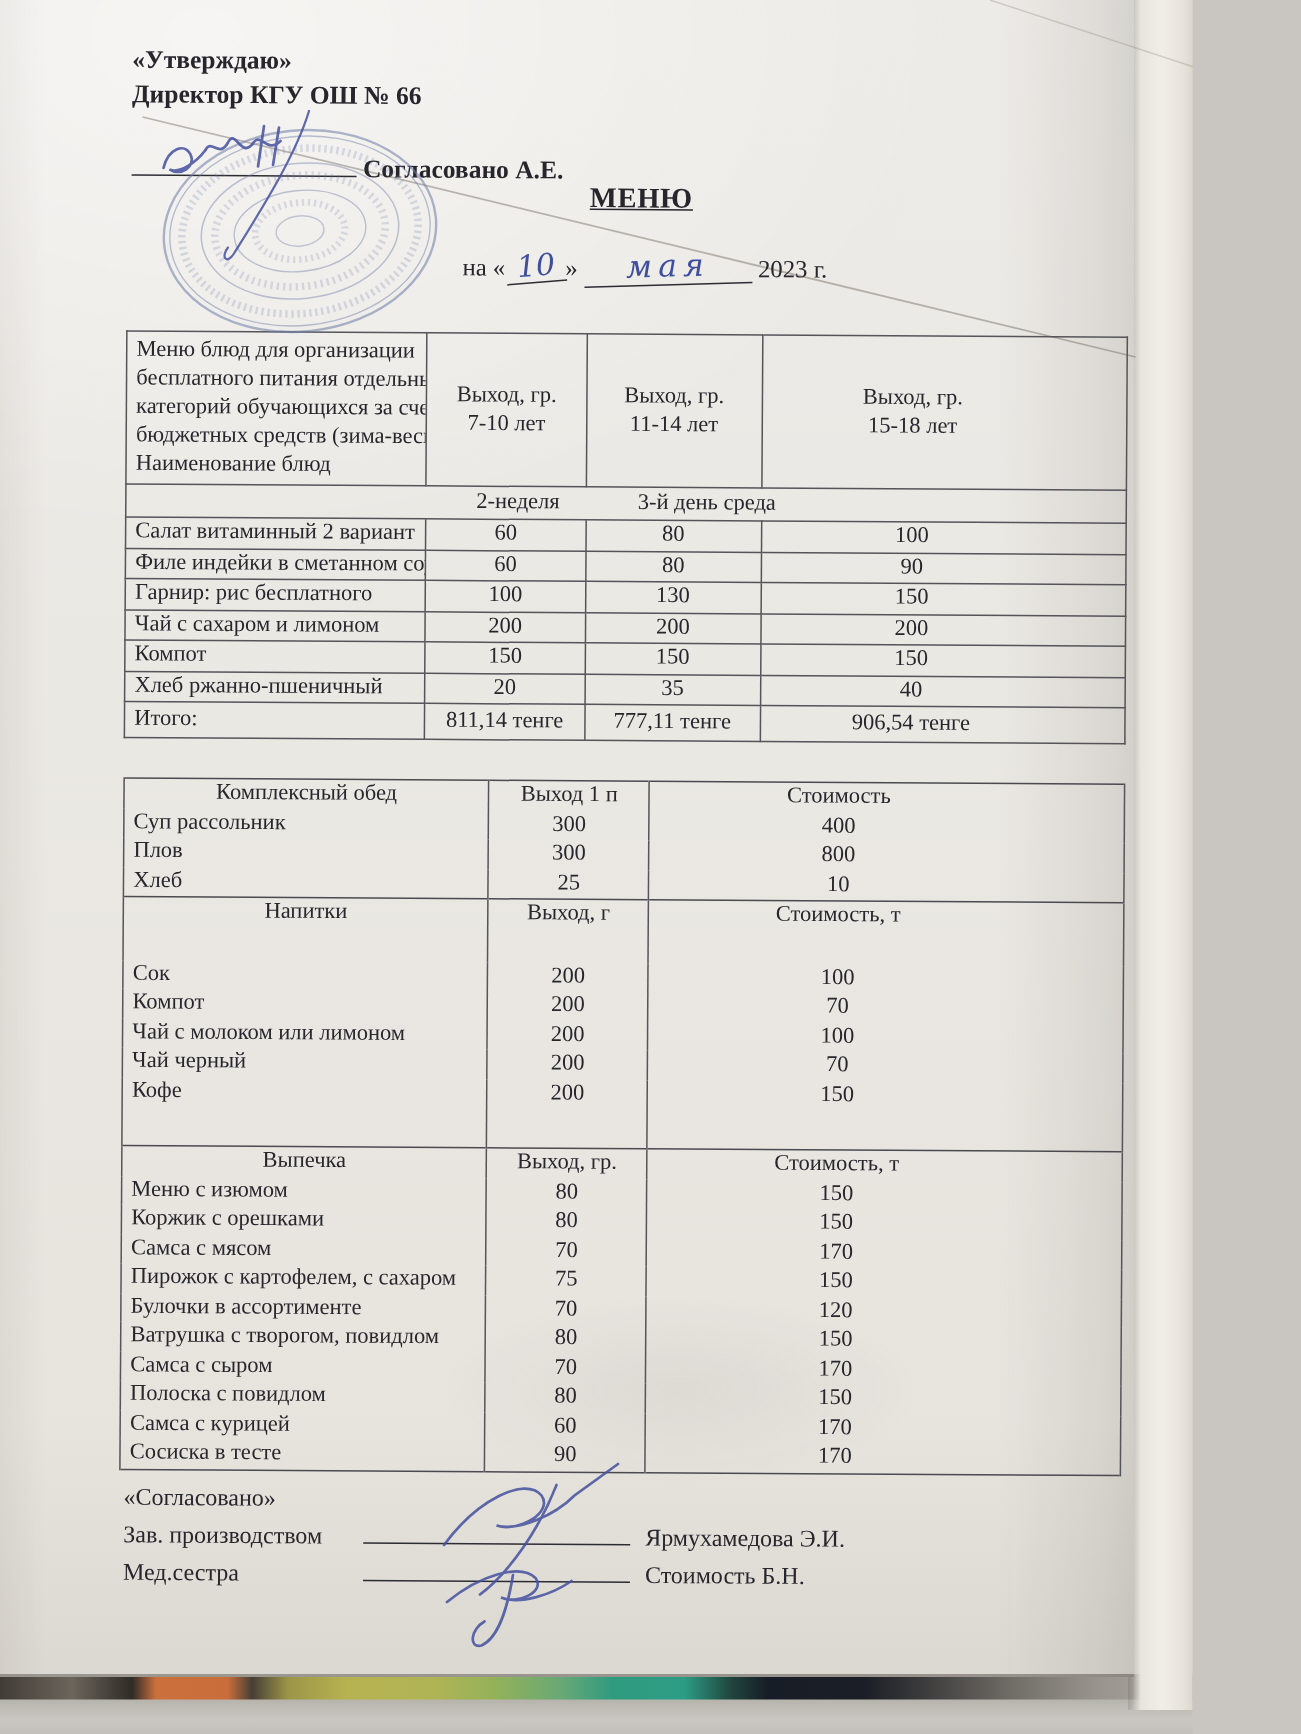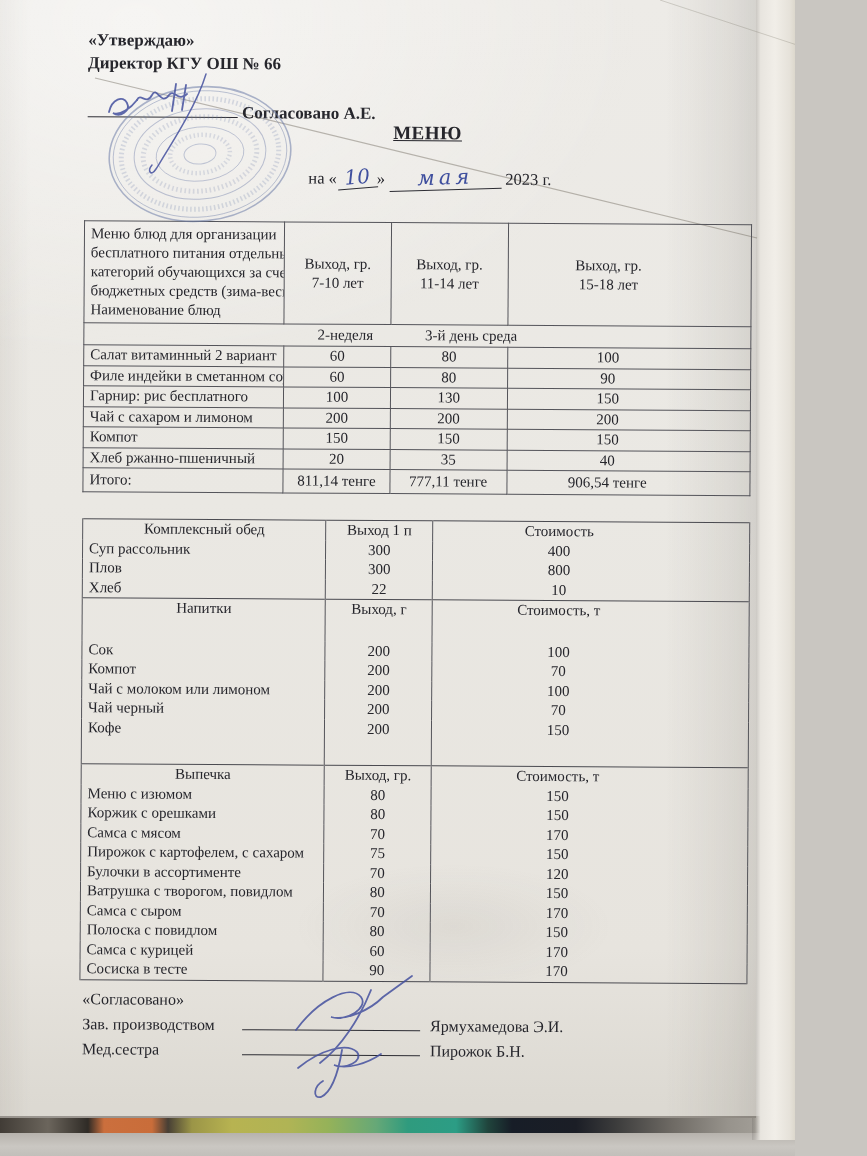--- a/index.html
+++ b/index.html
@@ -228,21 +228,21 @@
             <td class="c-val">300</td>
             <td class="c-val c-last">400</td>
           </tr>
           <tr>
             <td class="">Плов</td>
             <td class="c-val">300</td>
             <td class="c-val c-last">800</td>
           </tr>
           <tr class="last-row">
             <td class="">Хлеб</td>
-            <td class="c-val">22</td>
+            <td class="c-val">25</td>
             <td class="c-val c-last">10</td>
           </tr>
         </tbody>
         <tbody class="sec sec1">
           <tr class="sec-head">
             <td class="sec-title">Напитки</td>
             <td class="c-val">Выход, г</td>
             <td class="c-val c-last">Стоимость, т</td>
           </tr>
           <tr>
@@ -329,21 +329,21 @@
           </tr>
         </tbody>
       </table>
 
     <div class="agreed">
       <div>«Согласовано»</div>
       <div class="row">
         <span class="role">Зав. производством</span><span class="f-line"></span><span>Ярмухамедова Э.И.</span>
       </div>
       <div class="row">
-        <span class="role">Мед.сестра</span><span class="f-line"></span><span>Пирожок Б.Н.</span>
+        <span class="role">Мед.сестра</span><span class="f-line"></span><span>Стоимость Б.Н.</span>
       </div>
     </div>
   </div>
 
   <svg class="stamp" width="210" height="160" viewBox="0 0 210 160">
     <g stroke="#6d7ca8" fill="none" transform="rotate(-6 100 74)">
       <ellipse cx="100" cy="74" rx="91" ry="67" stroke-width="1.6" opacity=".65"></ellipse>
       <ellipse cx="100" cy="74" rx="87" ry="63" stroke-width=".9" opacity=".55"></ellipse>
       <ellipse cx="100" cy="74" rx="79" ry="55" stroke-width="5" opacity=".28" stroke-dasharray="1.6 2.4"></ellipse>
       <ellipse cx="100" cy="74" rx="66" ry="45" stroke-width="1" opacity=".5"></ellipse>

